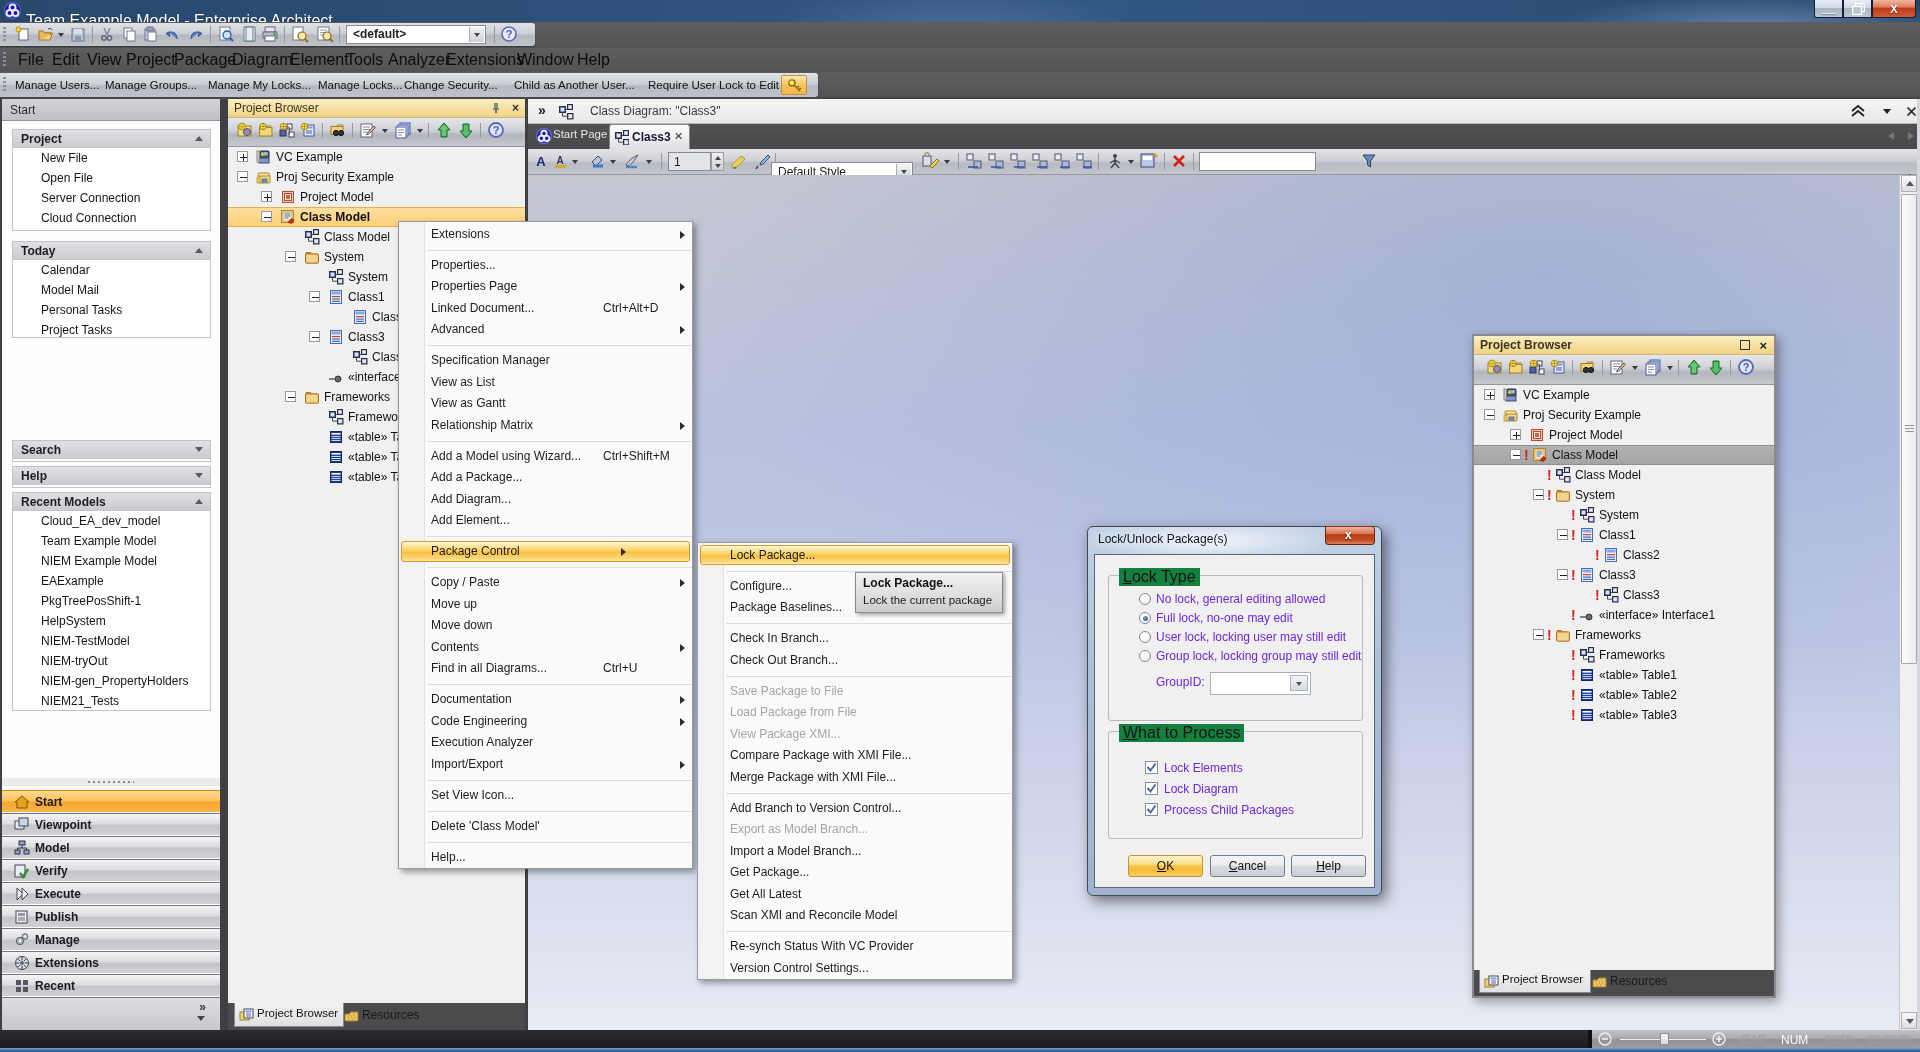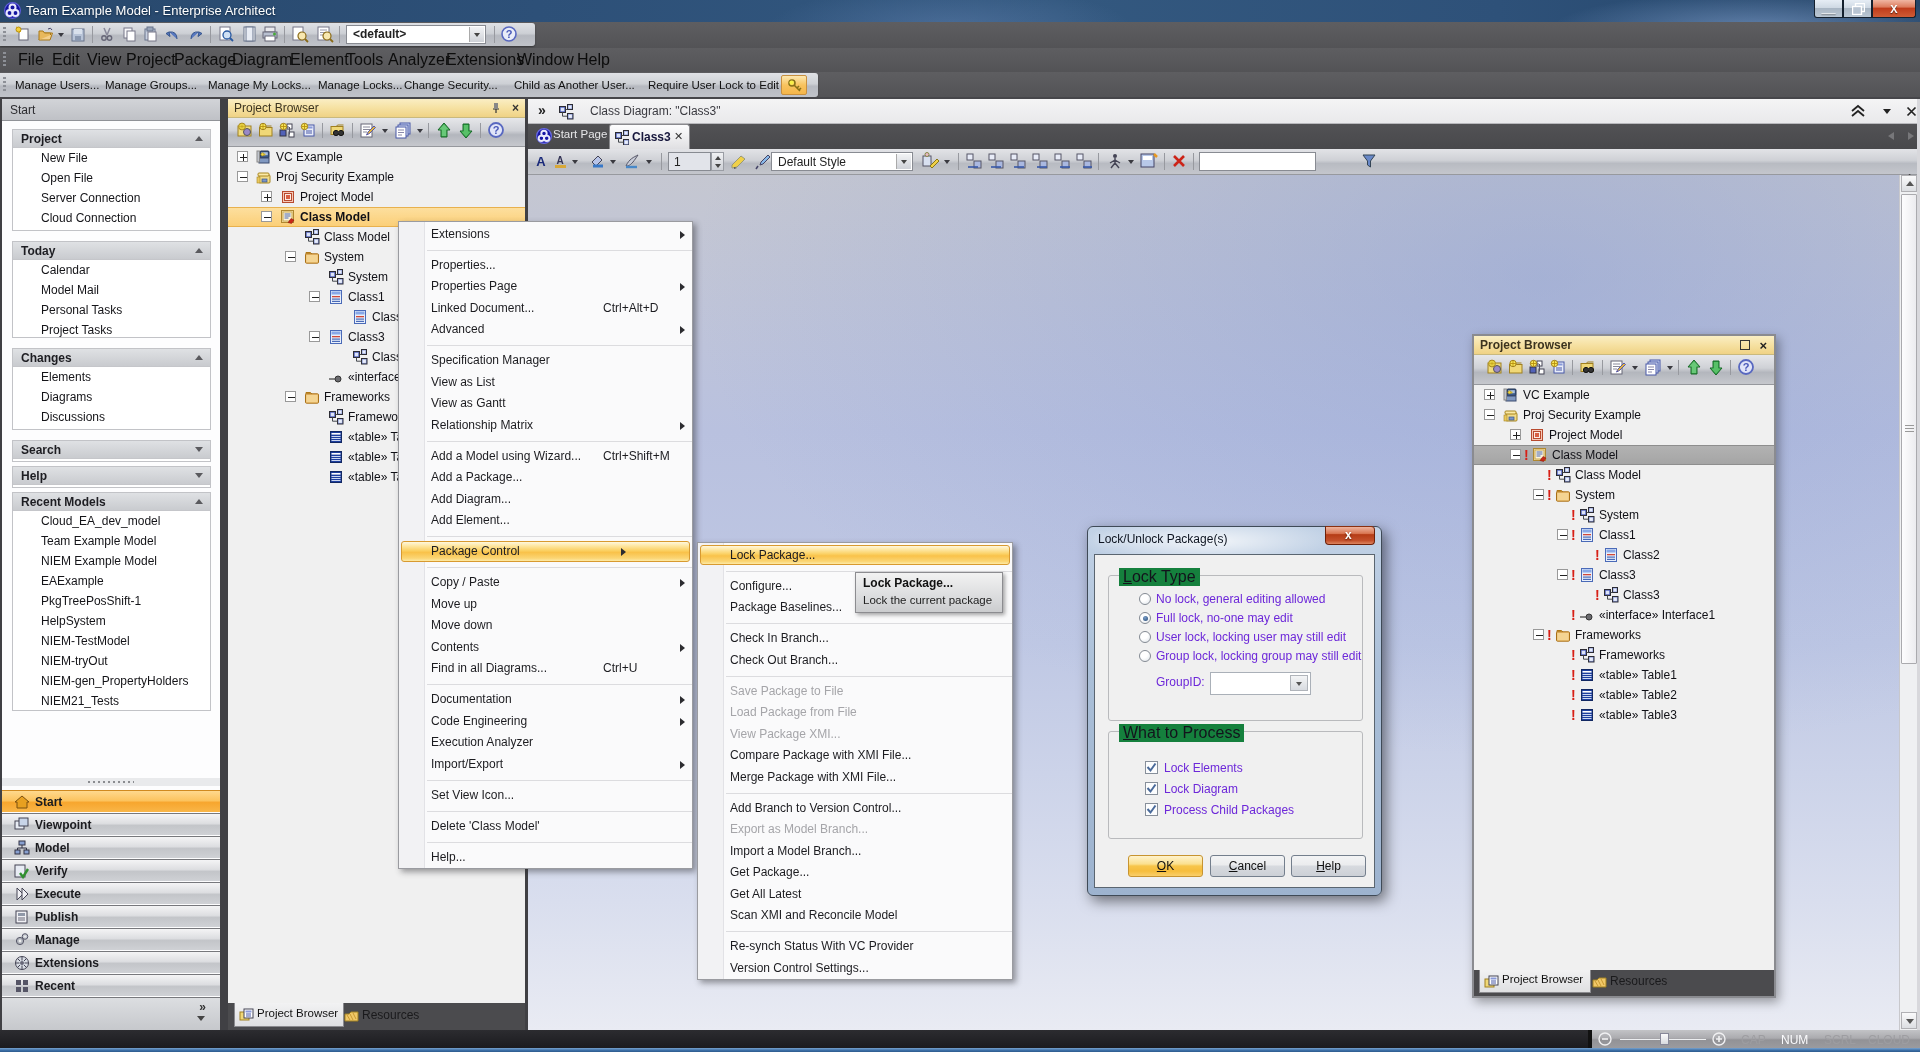--- a/index.html
+++ b/index.html
@@ -2,21 +2,21 @@
 <html><head><meta charset="utf-8">
 <style>
 html,body{margin:0;padding:0;width:1920px;height:1052px;overflow:hidden;font-family:"Liberation Sans",sans-serif;}
 *{box-sizing:border-box}
 .abs{position:absolute}
 #stage{position:relative;width:1920px;height:1052px;background:#58585b;overflow:hidden}
 
 #titlebar{left:0;top:0;width:1920px;height:22px;
  background:radial-gradient(ellipse 300px 55px at 1760px 30px, rgba(140,170,215,.6), rgba(140,170,215,0) 70%),radial-gradient(ellipse 260px 60px at 950px 28px, rgba(120,150,200,.35), rgba(120,150,200,0) 70%),
   linear-gradient(to right,#28486c 0%,#2d5078 28%,#33587f 55%,#2e5179 78%,#244467 100%);}
-#titlebar .ttxt{position:absolute;left:26px;top:3px;font-size:13px;color:#fff;text-shadow:0 1px 2px #10253c}
+#titlebar .ttxt{position:absolute;left:26px;top:12px;font-size:16px;color:#fff;text-shadow:0 1px 2px #10253c}
 .winbtn{position:absolute;top:0;height:18px;border:1px solid #14202e;border-top:none;
  background:linear-gradient(#e6edf5 0%,#cfd9e4 45%,#a9b6c4 50%,#bac7d4 100%);}
 .winbtn.close{background:linear-gradient(#f0b6a2 0%,#dd7d5f 40%,#c03d1c 50%,#cf5b35 100%)}
 .glyph{position:absolute;color:#fff;font-weight:bold;text-align:center;width:100%;font-size:11px;text-shadow:0 1px 1px rgba(0,0,0,.6)}
 .tbardark{left:0;width:1920px;background:linear-gradient(#5e5e61,#535356)}
 .tbarlight{position:absolute;top:1px;height:23px;border-radius:0 3px 3px 0;
  background:linear-gradient(#dfe1e5 0%,#cdd0d5 45%,#b6b9c0 55%,#c0c3c9 100%);box-shadow:0 1px 2px rgba(0,0,0,.35)}
 .grip{position:absolute;left:3px;top:4px;width:3px;height:16px;
  background:repeating-linear-gradient(to bottom,#8d9097 0 2px,transparent 2px 4px)}
 .vsep{position:absolute;top:3px;width:1px;height:17px;background:#97999f}
@@ -252,26 +252,20 @@
         <div class="gitem">Server Connection</div>
         <div class="gitem">Cloud Connection</div>
       </div>
 <div class="grp" style="top:142px;height:97px">
         <div class="ghead">Today<div class="arr up"></div></div>
         <div class="gitem">Calendar</div>
         <div class="gitem">Model Mail</div>
         <div class="gitem">Personal Tasks</div>
         <div class="gitem">Project Tasks</div>
       </div>
-<div class="grp" style="top:249px;height:82px">
-        <div class="ghead">Changes<div class="arr up"></div></div>
-        <div class="gitem">Elements</div>
-        <div class="gitem">Diagrams</div>
-        <div class="gitem">Discussions</div>
-      </div>
 <div class="grp" style="top:341px;height:22px">
         <div class="ghead">Search<div class="arr dn"></div></div>
       </div>
 <div class="grp" style="top:367px;height:22px">
         <div class="ghead">Help<div class="arr dn"></div></div>
       </div>
 <div class="grp" style="top:393px;height:219px">
         <div class="ghead">Recent Models<div class="arr up"></div></div>
         <div class="gitem">Cloud_EA_dev_model</div>
         <div class="gitem">Team Example Model</div>
@@ -698,21 +692,21 @@
       </div>
 <svg class="abs" style="left:203px;top:4px" width="18" height="17" viewBox="0 0 18 17">
         <path d="M1 12 L10 3 l4 3-8 8-5 1z" fill="#f0d048" stroke="#997"></path>
         <path d="M3 14 l3 1 -3 1z" fill="#555"></path>
       </svg>
 <svg class="abs" style="left:227px;top:4px" width="16" height="17" viewBox="0 0 16 17">
         <path d="M13 2 l2 2-7 7-3 1 1-3z" fill="#88b8e8" stroke="#446"></path>
         <path d="M3 13 l-2 3" stroke="#446" stroke-width="1.5"></path>
       </svg>
 <div class="vsep" style="left:247px;top:4px"></div>
-<div class="abs" style="left:243px;top:3px;width:142px;height:19px;background:#fff;border:1px solid #888b92">
+<div class="abs" style="left:243px;top:13px;width:142px;height:19px;background:#fff;border:1px solid #888b92">
         <span style="position:absolute;left:6px;top:2px;font-size:12px;color:#222">Default Style</span>
         <div class="abs" style="right:1px;top:1px;width:15px;height:15px;background:linear-gradient(#f2f3f5,#cfd2d8);border-left:1px solid #aaa">
           <div class="abs" style="left:4px;top:6px;width:0;height:0;border-left:3.5px solid transparent;border-right:3.5px solid transparent;border-top:4px solid #444"></div>
         </div>
       </div>
 <svg class="abs" style="left:394px;top:3px" width="18" height="18" viewBox="0 0 18 18">
         <rect x="1" y="4" width="8" height="10" fill="#d8e0f0" stroke="#556"></rect>
         <path d="M8 14 L15 7 l2 2-7 7z" fill="#f0d048" stroke="#887818"></path>
         <circle cx="5" cy="2.5" r="2" fill="#e8b8c8" stroke="#884"></circle>
       </svg>

